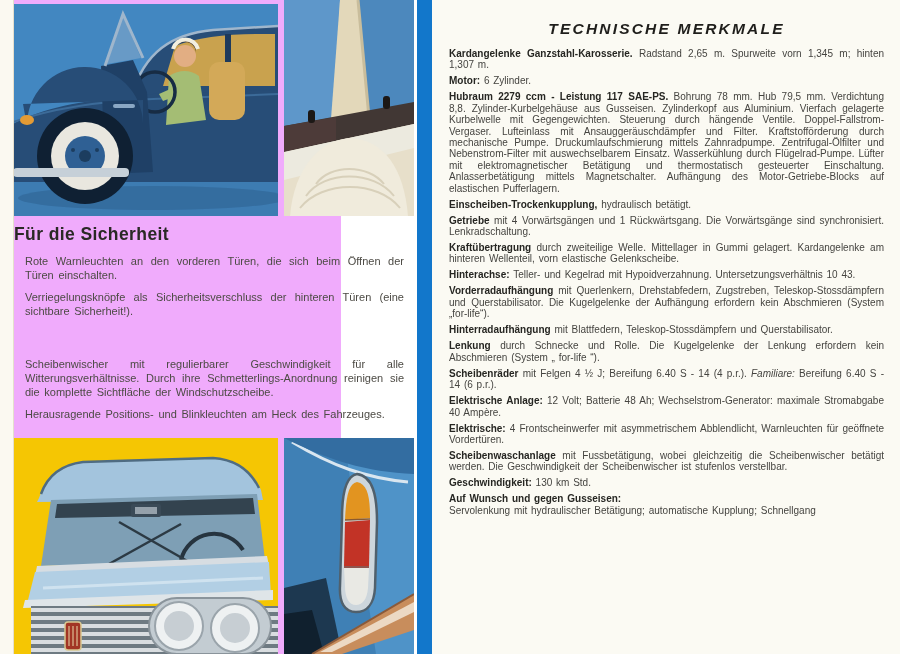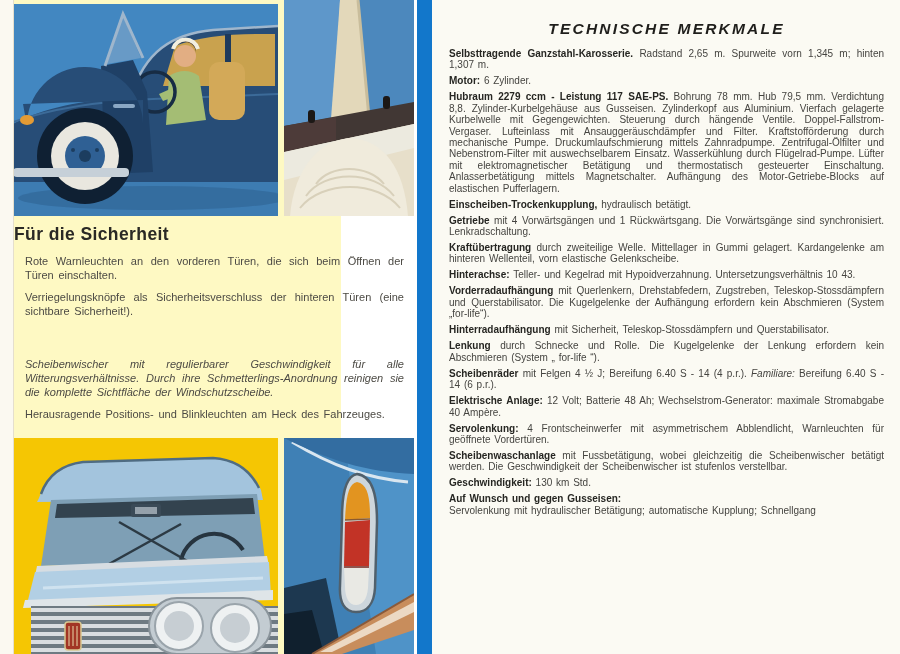--- a/index.html
+++ b/index.html
@@ -2,37 +2,37 @@
 <html><head>
 <meta charset="utf-8">
 <style>
   html,body{margin:0;padding:0;}
   body{
     width:900px;height:654px;position:relative;overflow:hidden;
     background:#ffffff;
     font-family:"Liberation Sans", sans-serif;
   }
   
-  .left-page{position:absolute;left:0;top:0;width:341px;height:654px;background:#fef9c3;}
+  .left-page{position:absolute;left:0;top:0;width:341px;height:654px;background:#f0abfc;}
   .scan-edge{position:absolute;left:0;top:0;width:13px;height:654px;background:#fbf9f1;border-right:1px solid #e5dfcd;}
   .divider{position:absolute;left:417px;top:0;width:15px;height:654px;background:#1277cb;}
   .right-page{position:absolute;left:432px;top:0;width:524px;height:654px;background:#fbfaf3;}
 
   
   .photo{position:absolute;display:block;}
   #photo-1{left:13px;top:4px;width:265px;height:212px;}
   #photo-2{left:284px;top:0px;width:130px;height:216px;}
   #photo-3{left:13px;top:438px;width:265px;height:216px;}
   #photo-4{left:284px;top:438px;width:130px;height:216px;}
 
   
   .left-text{position:absolute;left:14px;top:224px;width:390px;color:#4c4a44;}
   .safety-heading{font-size:17.5px;font-weight:bold;color:#2a2925;letter-spacing:.4px;margin:0 0 10px 0;}
   .left-text p{font-size:11px;line-height:13.6px;text-align:justify;word-spacing:1.6px;margin:0 0 9px 0;padding-left:11px;}
-  .left-text p.big-gap{margin-top:40px;font-style:italic;}
+  .left-text p.big-gap{margin-top:40px;}
 
   
   .right-content{position:absolute;left:17px;top:20px;width:435px;color:#454440;}
   .tech-title{font-size:15.5px;font-weight:bold;font-style:italic;letter-spacing:2.2px;text-align:center;color:#1f1e1b;margin:0 0 10px 0;white-space:nowrap;}
   .spec{font-size:10px;line-height:11.4px;text-align:justify;word-spacing:1px;margin:0 0 4.6px 0;}
   .spec .bold{font-weight:bold;color:#262622;}
   .spec .italic{font-style:italic;}
   .spec .normal{color:#454440;}
 </style>
 </head>
@@ -169,31 +169,31 @@
   </svg>
 </div>
 
 <div class="divider"></div>
 <div class="scan-edge"></div>
 
 <div class="right-page">
   <div class="right-content">
     <h2 class="tech-title">TECHNISCHE MERKMALE</h2>
     <div>
-        <p class="spec"><span class="bold">Selbsttragende Ganzstahl-Karosserie.</span><span class="normal"> Radstand 2,65 m. Spurweite vorn 1,345 m; hinten 1,307 m.</span></p>
+        <p class="spec"><span class="bold">Kardangelenke Ganzstahl-Karosserie.</span><span class="normal"> Radstand 2,65 m. Spurweite vorn 1,345 m; hinten 1,307 m.</span></p>
         <p class="spec"><span class="bold">Motor:</span><span class="normal"> 6 Zylinder.</span></p>
         <p class="spec"><span class="bold">Hubraum 2279 ccm - Leistung 117 SAE-PS.</span><span class="normal"> Bohrung 78 mm. Hub 79,5 mm. Verdichtung 8,8. Zylinder-Kurbelgehäuse aus Gusseisen. Zylinderkopf aus Aluminium. Vierfach gelagerte Kurbelwelle mit Gegengewichten. Steuerung durch hängende Ventile. Doppel-Fallstrom-Vergaser. Lufteinlass mit Ansauggeräuschdämpfer und Filter. Kraftstofförderung durch mechanische Pumpe. Druckumlaufschmierung mittels Zahnradpumpe. Zentrifugal-Ölfilter und Nebenstrom-Filter mit auswechselbarem Einsatz. Wasserkühlung durch Flügelrad-Pumpe. Lüfter mit elektromagnetischer Betätigung und thermostatisch gesteuerter Einschaltung. Anlasserbetätigung mittels Magnetschalter. Aufhängung des Motor-Getriebe-Blocks auf elastischen Pufferlagern.</span></p>
         <p class="spec"><span class="bold">Einscheiben-Trockenkupplung,</span><span class="normal"> hydraulisch betätigt.</span></p>
         <p class="spec"><span class="bold">Getriebe</span><span class="normal"> mit 4 Vorwärtsgängen und 1 Rückwärtsgang. Die Vorwärtsgänge sind synchronisiert. Lenkradschaltung.</span></p>
         <p class="spec"><span class="bold">Kraftübertragung</span><span class="normal"> durch zweiteilige Welle. Mittellager in Gummi gelagert. Kardangelenke am hinteren Wellenteil, vorn elastische Gelenkscheibe.</span></p>
         <p class="spec"><span class="bold">Hinterachse:</span><span class="normal"> Teller- und Kegelrad mit Hypoidverzahnung. Untersetzungsverhältnis 10 43.</span></p>
         <p class="spec"><span class="bold">Vorderradaufhängung</span><span class="normal"> mit Querlenkern, Drehstabfedern, Zugstreben, Teleskop-Stossdämpfern und Querstabilisator. Die Kugelgelenke der Aufhängung erfordern kein Abschmieren (System „for-life“).</span></p>
-        <p class="spec"><span class="bold">Hinterradaufhängung</span><span class="normal"> mit Sicherheit, Teleskop-Stossdämpfern und Querstabilisator.</span></p>
+        <p class="spec"><span class="bold">Hinterradaufhängung</span><span class="normal"> mit Blattfedern, Teleskop-Stossdämpfern und Querstabilisator.</span></p>
         <p class="spec"><span class="bold">Lenkung</span><span class="normal"> durch Schnecke und Rolle. Die Kugelgelenke der Lenkung erfordern kein Abschmieren (System „ for-life “).</span></p>
         <p class="spec"><span class="bold">Scheibenräder</span><span class="normal"> mit Felgen 4 ½ J; Bereifung 6.40 S - 14 (4 p.r.). </span><span class="italic">Familiare:</span><span class="normal"> Bereifung 6.40 S - 14 (6 p.r.).</span></p>
         <p class="spec"><span class="bold">Elektrische Anlage:</span><span class="normal"> 12 Volt; Batterie 48 Ah; Wechselstrom-Generator: maximale Stromabgabe 40 Ampère.</span></p>
-        <p class="spec"><span class="bold">Servolenkung:</span><span class="normal"> 4 Frontscheinwerfer mit asymmetrischem Abblendlicht, Warnleuchten für geöffnete Vordertüren.</span></p>
+        <p class="spec"><span class="bold">Elektrische:</span><span class="normal"> 4 Frontscheinwerfer mit asymmetrischem Abblendlicht, Warnleuchten für geöffnete Vordertüren.</span></p>
         <p class="spec"><span class="bold">Scheibenwaschanlage</span><span class="normal"> mit Fussbetätigung, wobei gleichzeitig die Scheibenwischer betätigt werden. Die Geschwindigkeit der Scheibenwischer ist stufenlos verstellbar.</span></p>
         <p class="spec"><span class="bold">Geschwindigkeit:</span><span class="normal"> 130 km Std.</span></p>
         <p class="spec"><span class="bold">Auf Wunsch und gegen Gusseisen:</span><br><span class="normal">Servolenkung mit hydraulischer Betätigung; automatische Kupplung; Schnellgang</span></p>
       </div>
   </div>
 </div>
 
 </body></html>

